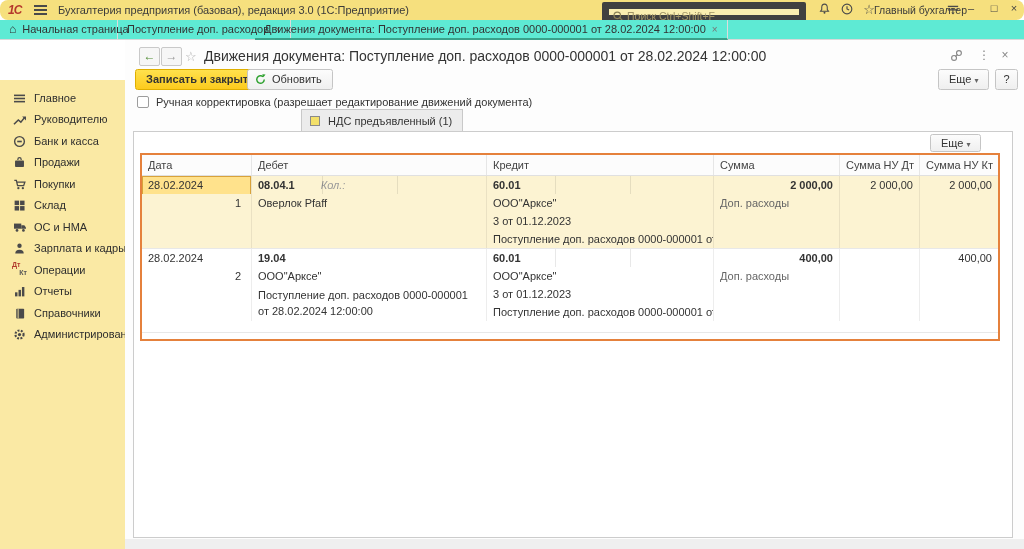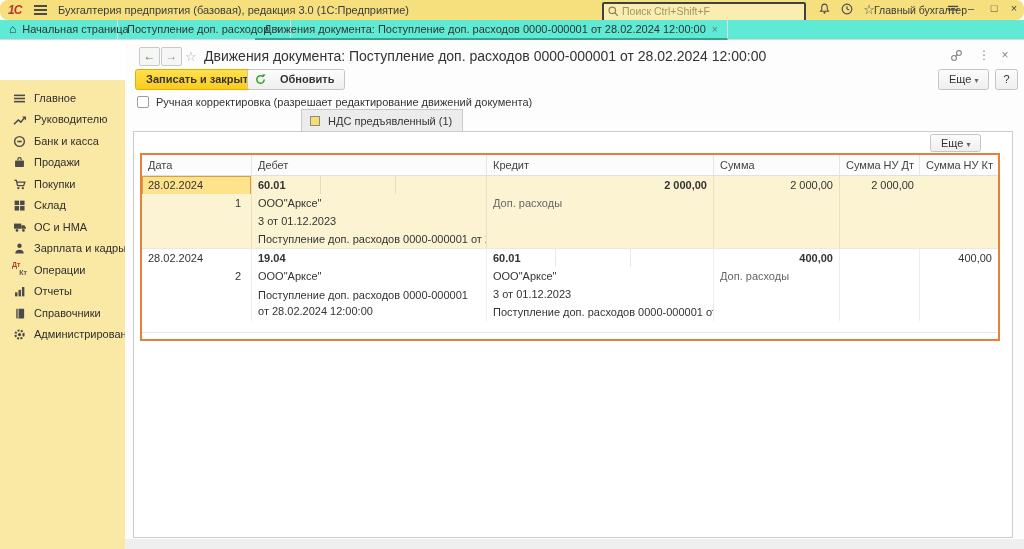--- a/index.html
+++ b/index.html
@@ -5,21 +5,21 @@
   * { margin:0; padding:0; box-sizing:border-box; }
   html,body { width:1024px; height:549px; font-family:"Liberation Sans",sans-serif; }
   #app { position:relative; width:1024px; height:549px; background:#fff; overflow:hidden; }
 
   
   .topbar { position:absolute; left:0; top:0; width:1024px; height:20px; background:#f6e07e; font-size:11px; color:#3a3a3a;border-radius:8px; }
   .logo { position:absolute; left:8px; top:3px; font-weight:bold; font-style:italic; color:#b5372c; font-size:12px; letter-spacing:-1px; }
   .hamb { position:absolute; left:34px; top:5px; width:13px; height:10px; }
   .hamb i { display:block; height:2px; background:#4a4a4a; margin-bottom:2px; }
   .apptitle { position:absolute; left:58px; top:4px; white-space:nowrap; }
-  .searchbox { position:absolute; left:602px; top:2px; width:204px; height:20px; background:#f9eeb0; border:2px solid #404040; border-radius:2px; color:#a09467; font-size:10.5px; line-height:14px; padding-left:18px; }
+  .searchbox { position:absolute; left:602px; top:2px; width:204px; height:20px; background:#f9eeb0; border:7px solid #404040; border-radius:2px; color:#a09467; font-size:10.5px; line-height:14px; padding-left:18px; }
   .searchbox svg { position:absolute; left:3px; top:1px; }
   .tb-ico { position:absolute; top:2px; width:18px; height:16px; text-align:center; color:#4a4a4a; }
   .userrole { position:absolute; left:874px; top:4px; font-size:10.5px; color:#3a3a3a; }
   .winctl { position:absolute; top:2px; font-size:11px; color:#444; width:16px; text-align:center; }
 
   
   .tabbar { position:absolute; left:0; top:20px; width:1024px; height:20px; background:#5eead4; border-bottom:1px solid #d9d9d9; font-size:11px; color:#333; }
   .ttab { position:absolute; top:0; height:20px; line-height:19px; padding:0 9px; border-right:1px solid #dcdcdc; white-space:nowrap; }
   .ttab .x { color:#777; margin-left:6px; font-size:10px; }
   .ttab.active { border-bottom:2px solid #3aa089; }
@@ -36,21 +36,21 @@
   
   .main { position:absolute; left:125px; top:40px; width:899px; height:509px; background:#fdfdfd; }
   .navbtn { position:absolute; top:7px; width:21px; height:19px; background:#f6f6f6; border:1px solid #c9c9c9; border-radius:2px; text-align:center; line-height:17px; font-size:12px; color:#4c8a2f; }
   .navbtn.dis { color:#9a9a9a; }
   .doc-star { position:absolute; left:60px; top:9px; color:#b0b0b0; font-size:13px; }
   .doc-title { position:absolute; left:79px; top:8px; font-size:14px; color:#333; white-space:nowrap; }
   .hd-ico { position:absolute; top:8px; color:#888; font-size:12px; width:16px; text-align:center; }
 
   .btn { position:absolute; height:21px; font-size:11px; border-radius:2.5px; border:1px solid #c5c5c5; background:linear-gradient(#fcfcfc,#efefef); color:#333; text-align:center; line-height:19px; padding:0 10px; }
   .btn-save { left:10px; top:29px; background:linear-gradient(#ffe14d,#fccb1d); border:1px solid #dfaf00; font-weight:bold; }
-  .btn-refresh { left:122px; top:29px; padding-left:32px;font-weight:bold; }
+  .btn-refresh { left:122px; top:29px; padding-left:24px; }
   .btn-refresh svg { position:absolute; left:6px; top:3px; }
   .btn-more-top { left:813px; top:29px; width:51px; }
   .btn-help { left:870px; top:29px; width:23px; padding:0; }
   .caret { font-size:8px; color:#666; margin-left:3px; }
 
   .chkrow { position:absolute; left:12px; top:56px; display:flex; align-items:center; }
   .chk { width:12px; height:12px; border:1px solid #9d9d9d; border-radius:2px; background:#fff; }
   .chklbl { font-size:11px; color:#333; margin-left:7px; }
 
   .ftab { position:absolute; top:69px; height:23px; font-size:11px; color:#333; line-height:22px; padding:0 10px 0 8px; white-space:nowrap; }
@@ -291,20 +291,27 @@
 
       <div class="trow entry sel">
         <div class="col">
           <div class="line" style="padding:0;">
               <span class="selcell" style="display:block;">28.02.2024</span>
             </div>
           <div class="line num">1</div>
         </div>
         <div class="col">
           <div class="line acct">
+            <span>08.04.1</span><span class="qty">Кол.:</span>
+            <span class="vdiv" style="left:70px;"></span><span class="vdiv" style="left:145px;"></span>
+          </div>
+          <div class="line">Оверлок Pfaff</div>
+        </div>
+        <div class="col">
+          <div class="line acct">
             <span>60.01</span>
             <span class="vdiv" style="left:68px;"></span><span class="vdiv" style="left:143px;"></span>
           </div>
           <div class="line">ООО"Арксе"</div>
           <div class="line">3 от 01.12.2023</div>
           <div class="line">Поступление доп. расходов 0000-000001 от 28.02.2…</div>
         </div>
         <div class="col">
           <div class="line amt">2 000,00</div>
           <div class="line note">Доп. расходы</div>

